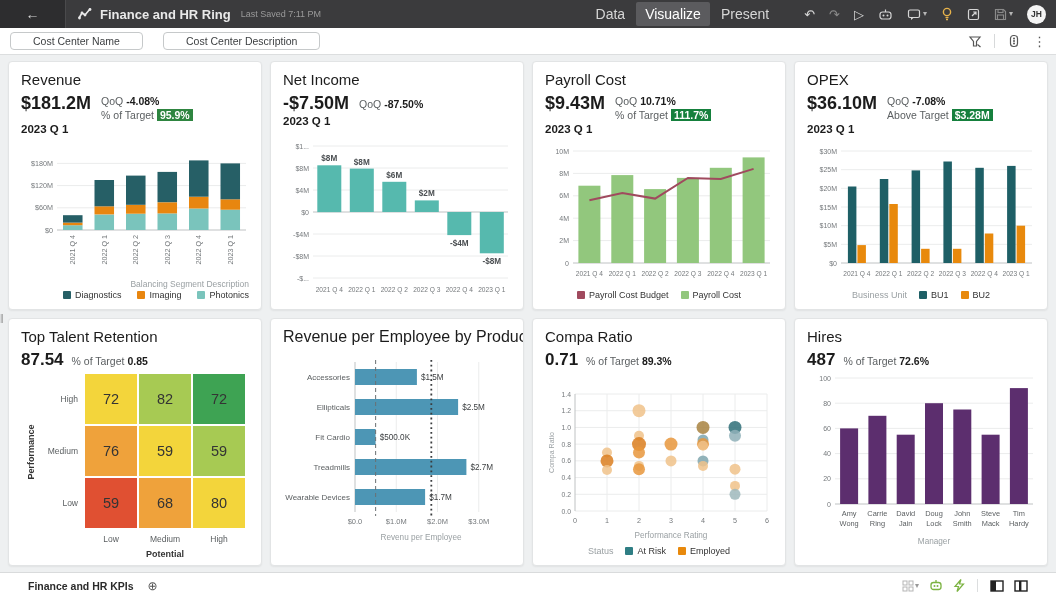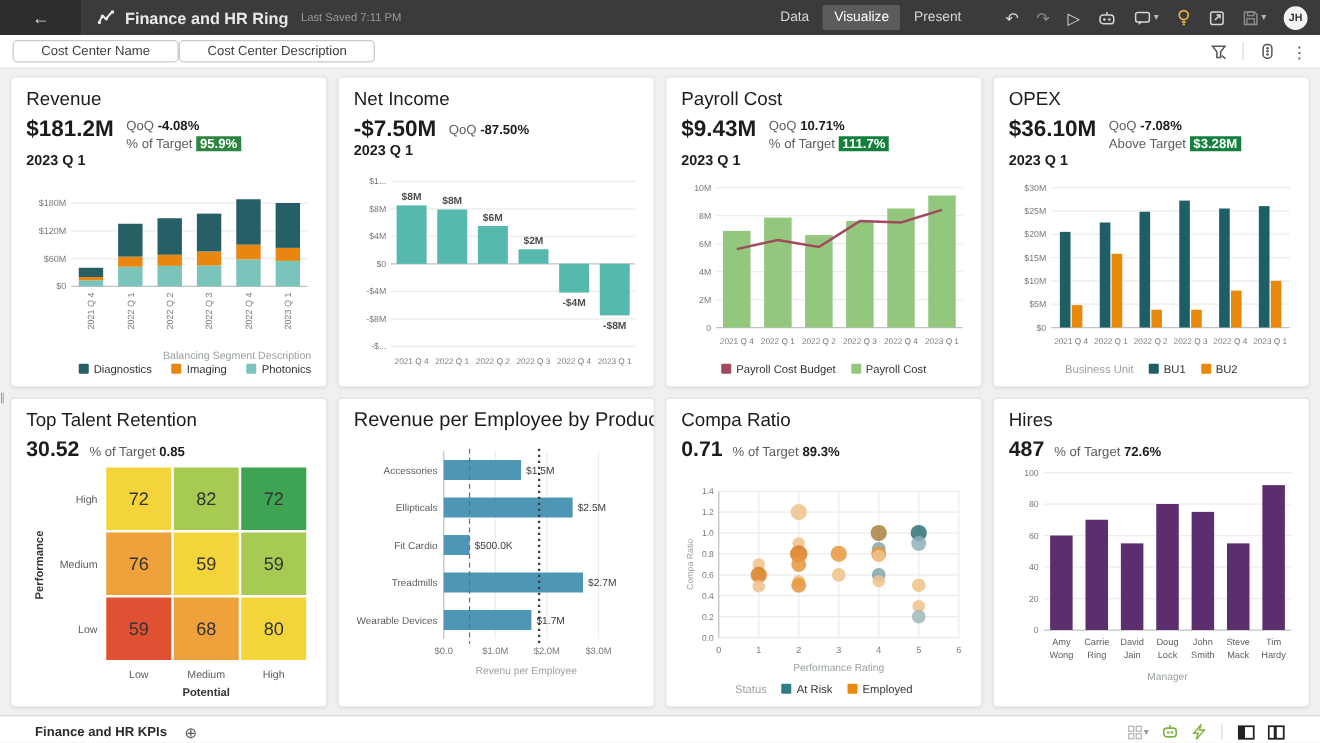--- a/index.html
+++ b/index.html
@@ -7,33 +7,33 @@
     font-family:"Liberation Sans", sans-serif; background:#eef0f1; }
 
   
   .app-header { height:28px; background:#3b3b3d; display:flex; align-items:center; color:#d6d6d6; }
   .back-zone { width:66px; height:100%; background:#2d2d2f; display:flex; align-items:center; justify-content:center;
     border-right:1px solid #4a4a4c; cursor:pointer; font-size:14px; }
   .logo { margin:0 8px 0 12px; display:flex; align-items:center; }
   .doc-title { font-size:13px; font-weight:bold; color:#e9e9e9; margin-right:10px; white-space:nowrap; }
   .saved { font-size:9px; color:#9a9a9a; margin-right:auto; white-space:nowrap; }
   .tabs { display:flex; align-items:center; gap:2px; margin-right:26px; }
-  .tab { font-size:11px; padding:4px 9px; border-radius:2px; cursor:pointer; color:#d6d6d6; }
+  .tab { font-size:14px; padding:4px 9px; border-radius:2px; cursor:pointer; color:#d6d6d6; }
   .tab.active { background:#5b5b5e; color:#fff; }
   .hdr-icons { display:flex; align-items:center; gap:14px; margin-right:10px; }
   .hicon { display:flex; align-items:center; gap:2px; cursor:pointer; font-size:13px; line-height:1; color:#d6d6d6; }
   .hicon.dim { color:#8a8a8a; }
   .caret { font-size:8px; color:#b5b5b5; }
   .avatar { width:19px; height:19px; border-radius:50%; background:#f4f4f4; color:#333;
     font-size:8.5px; font-weight:bold; display:flex; align-items:center; justify-content:center; cursor:pointer; }
 
   
   .filter-bar { height:27px; background:#fff; border-bottom:1px solid #dcdedf; display:flex; align-items:center; padding:0 10px; }
   .pill { border:1px solid #c6c9ca; border-radius:4px; height:18px; display:flex; align-items:center;
-    padding:0 22px; font-size:10.5px; color:#3c3f41; margin-right:0; cursor:pointer; background:#fff; }
+    padding:0 22px; font-size:10.5px; color:#3c3f41; margin-right:20px; cursor:pointer; background:#fff; }
   .fb-right { margin-left:auto; display:flex; align-items:center; gap:12px; color:#555; }
   .fb-right .vdiv { width:1px; height:14px; background:#d7d9da; }
   .fbicon { cursor:pointer; display:flex; align-items:center; font-size:13px; color:#555; }
 
   
   .canvas { position:relative; height:517px; padding:6px 8px; display:grid;
     grid-template-columns:repeat(4, 1fr); grid-template-rows:1fr 1fr; gap:8px; }
   .card { background:#fff; border:1px solid #e2e4e5; border-radius:4px; box-shadow:0 1px 2px rgba(0,0,0,.06);
     padding:9px 12px; overflow:hidden; display:flex; flex-direction:column; }
   .card-title { font-size:15px; font-weight:normal; color:#1c1c1c; margin-bottom:5px; white-space:nowrap; }
@@ -347,21 +347,21 @@
         </svg><div class="legend">
           <span class="lt">Business Unit</span>
           <span class="li"><span class="sw" style="background:#1E5F66"></span>BU1</span>
           <span class="li"><span class="sw" style="background:#E8890C"></span>BU2</span>
         </div></div>
   </div>
 
   <div class="card">
     <div class="card-title">Top Talent Retention</div>
     <div class="kpi-row baseline">
-      <span class="kpi-value" style="font-size:17px">30.52</span>
+      <span class="kpi-value" style="font-size:17px">87.54</span>
       <span class="kpi-side"><span class="kpi-label">% of Target</span> <span class="kpi-strong">0.85</span></span>
     </div>
     <div class="chart-mount"><svg width="230" height="196">
           <text x="57" y="32" text-anchor="end" font-size="8.5" fill="#5a5e60">High</text>
           <rect x="64" y="4" width="52" height="50" fill="#F3D53B"></rect>
           <text x="90" y="34" text-anchor="middle" font-size="14.5" fill="#343434">72</text>
           <rect x="118" y="4" width="52" height="50" fill="#A7CA53"></rect>
           <text x="144" y="34" text-anchor="middle" font-size="14.5" fill="#343434">82</text>
           <rect x="172" y="4" width="52" height="50" fill="#3EA353"></rect>
           <text x="198" y="34" text-anchor="middle" font-size="14.5" fill="#343434">72</text>

